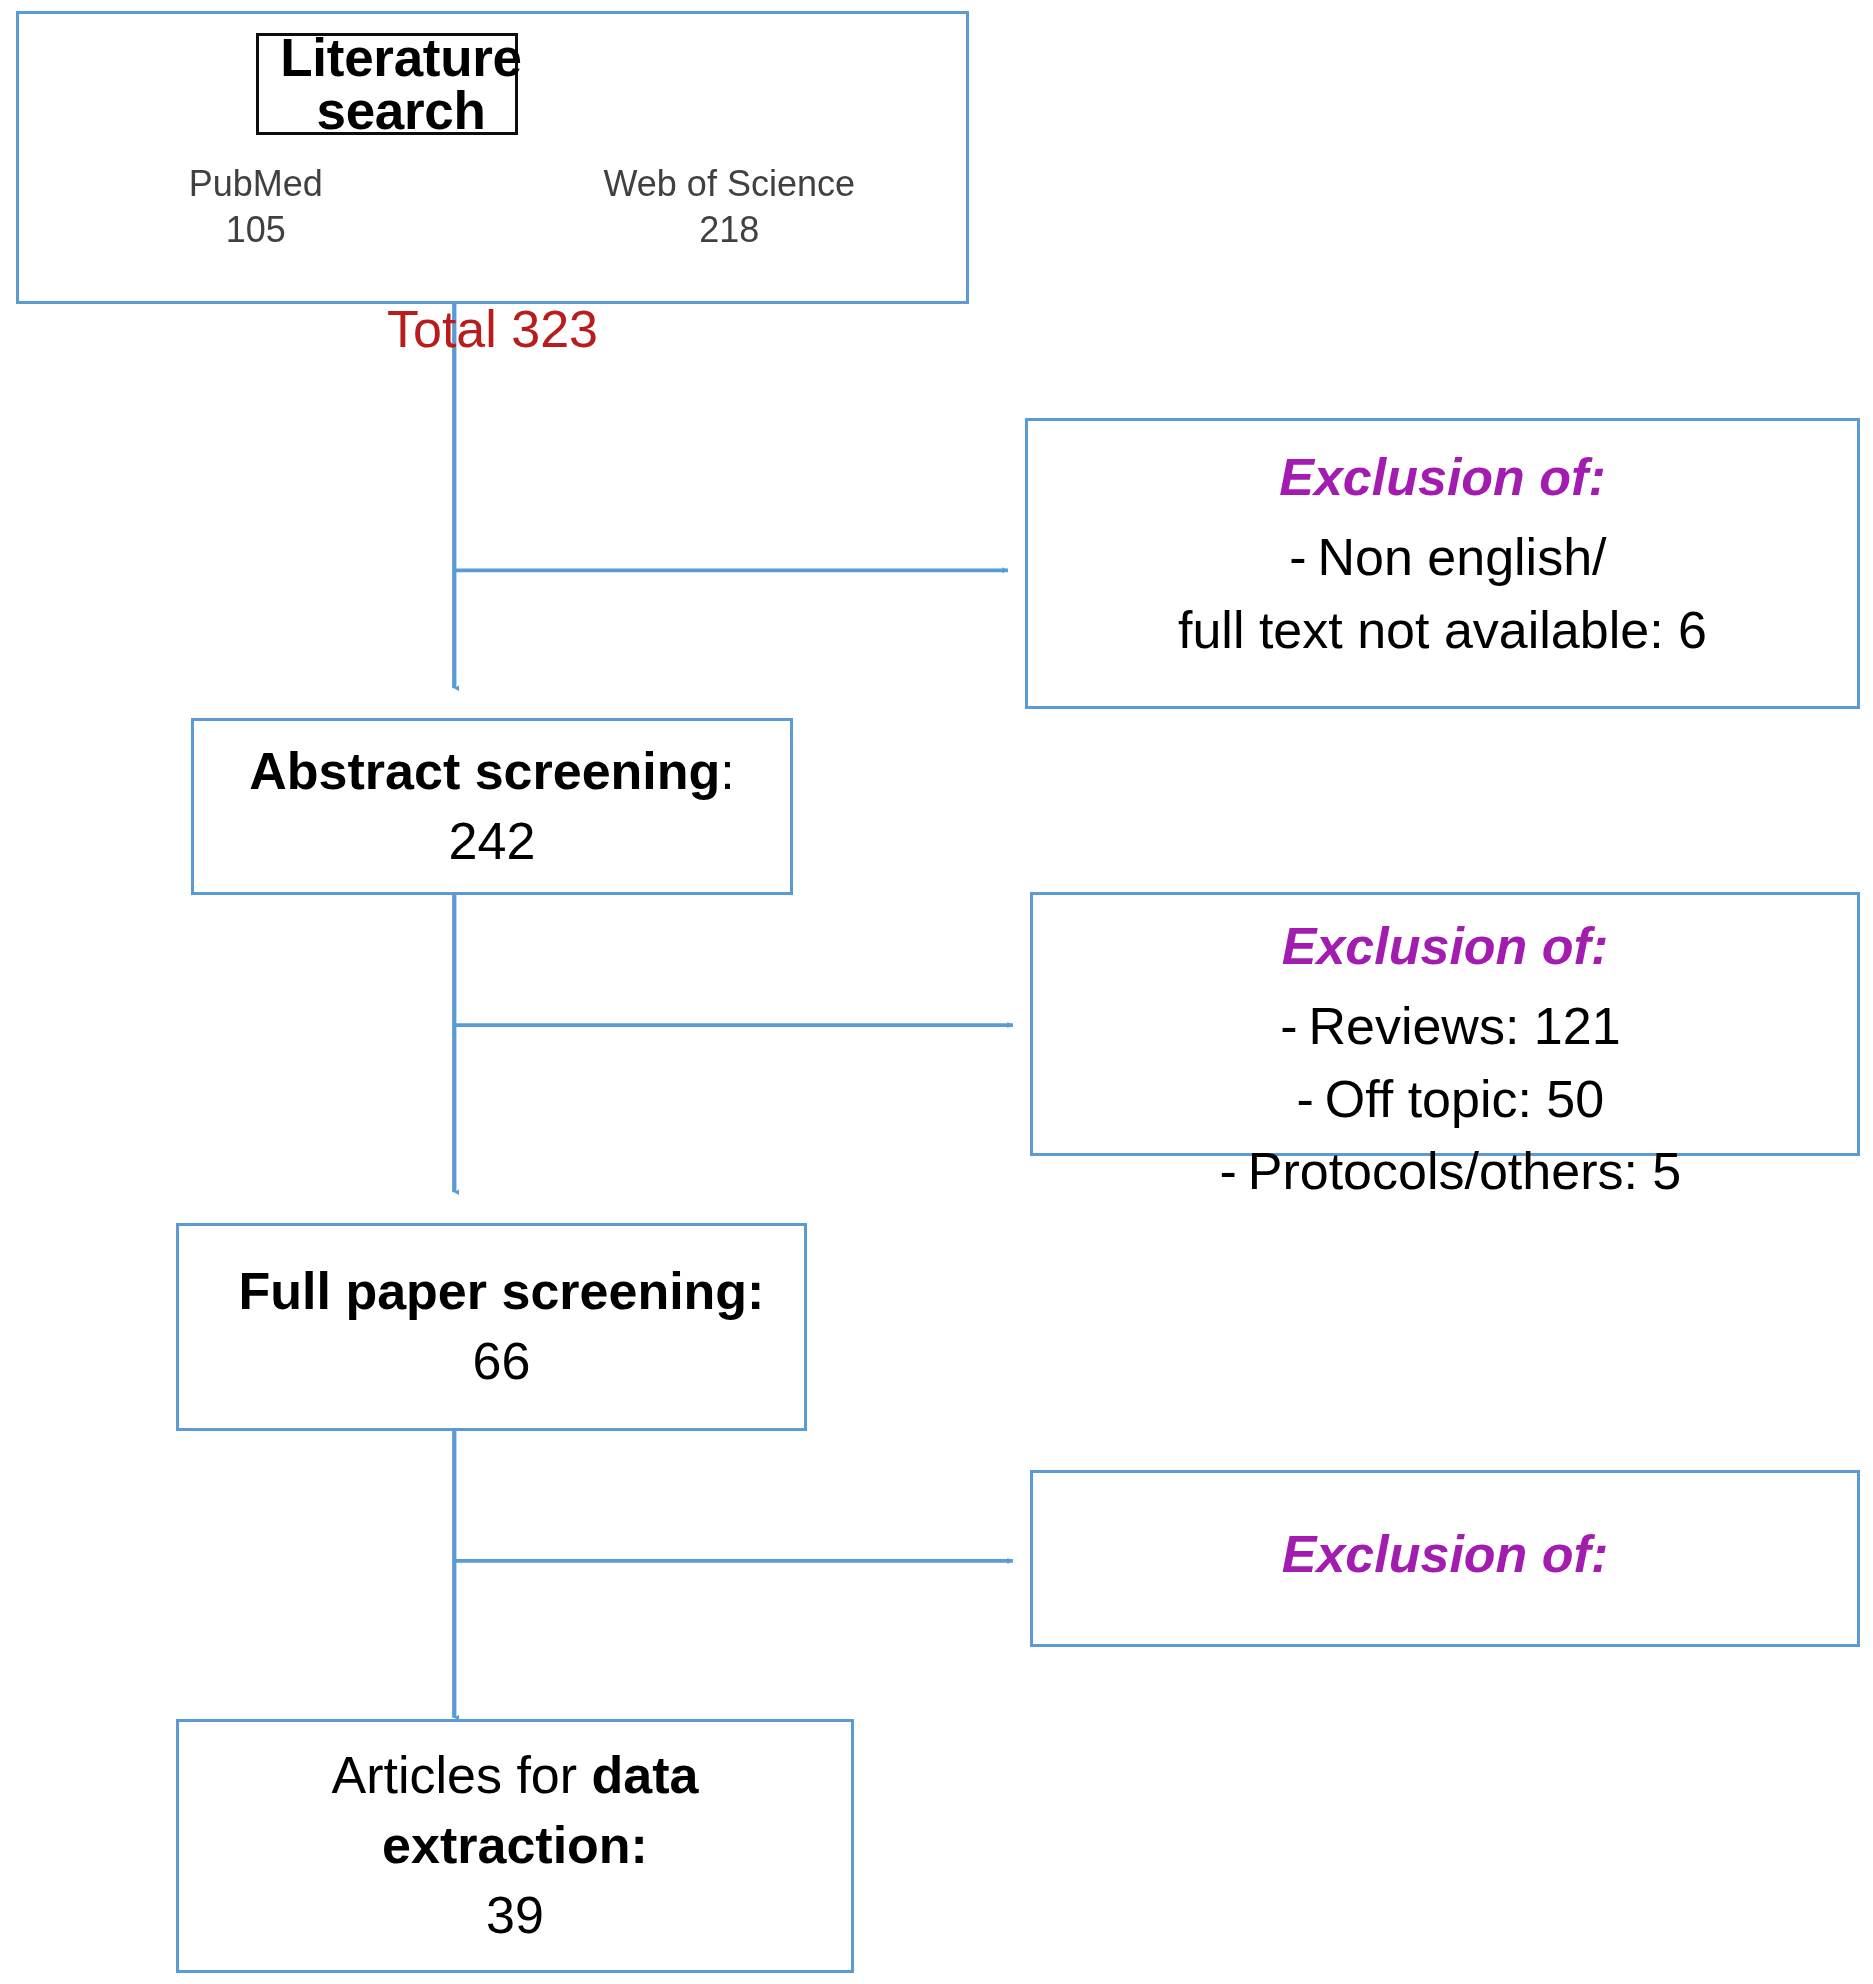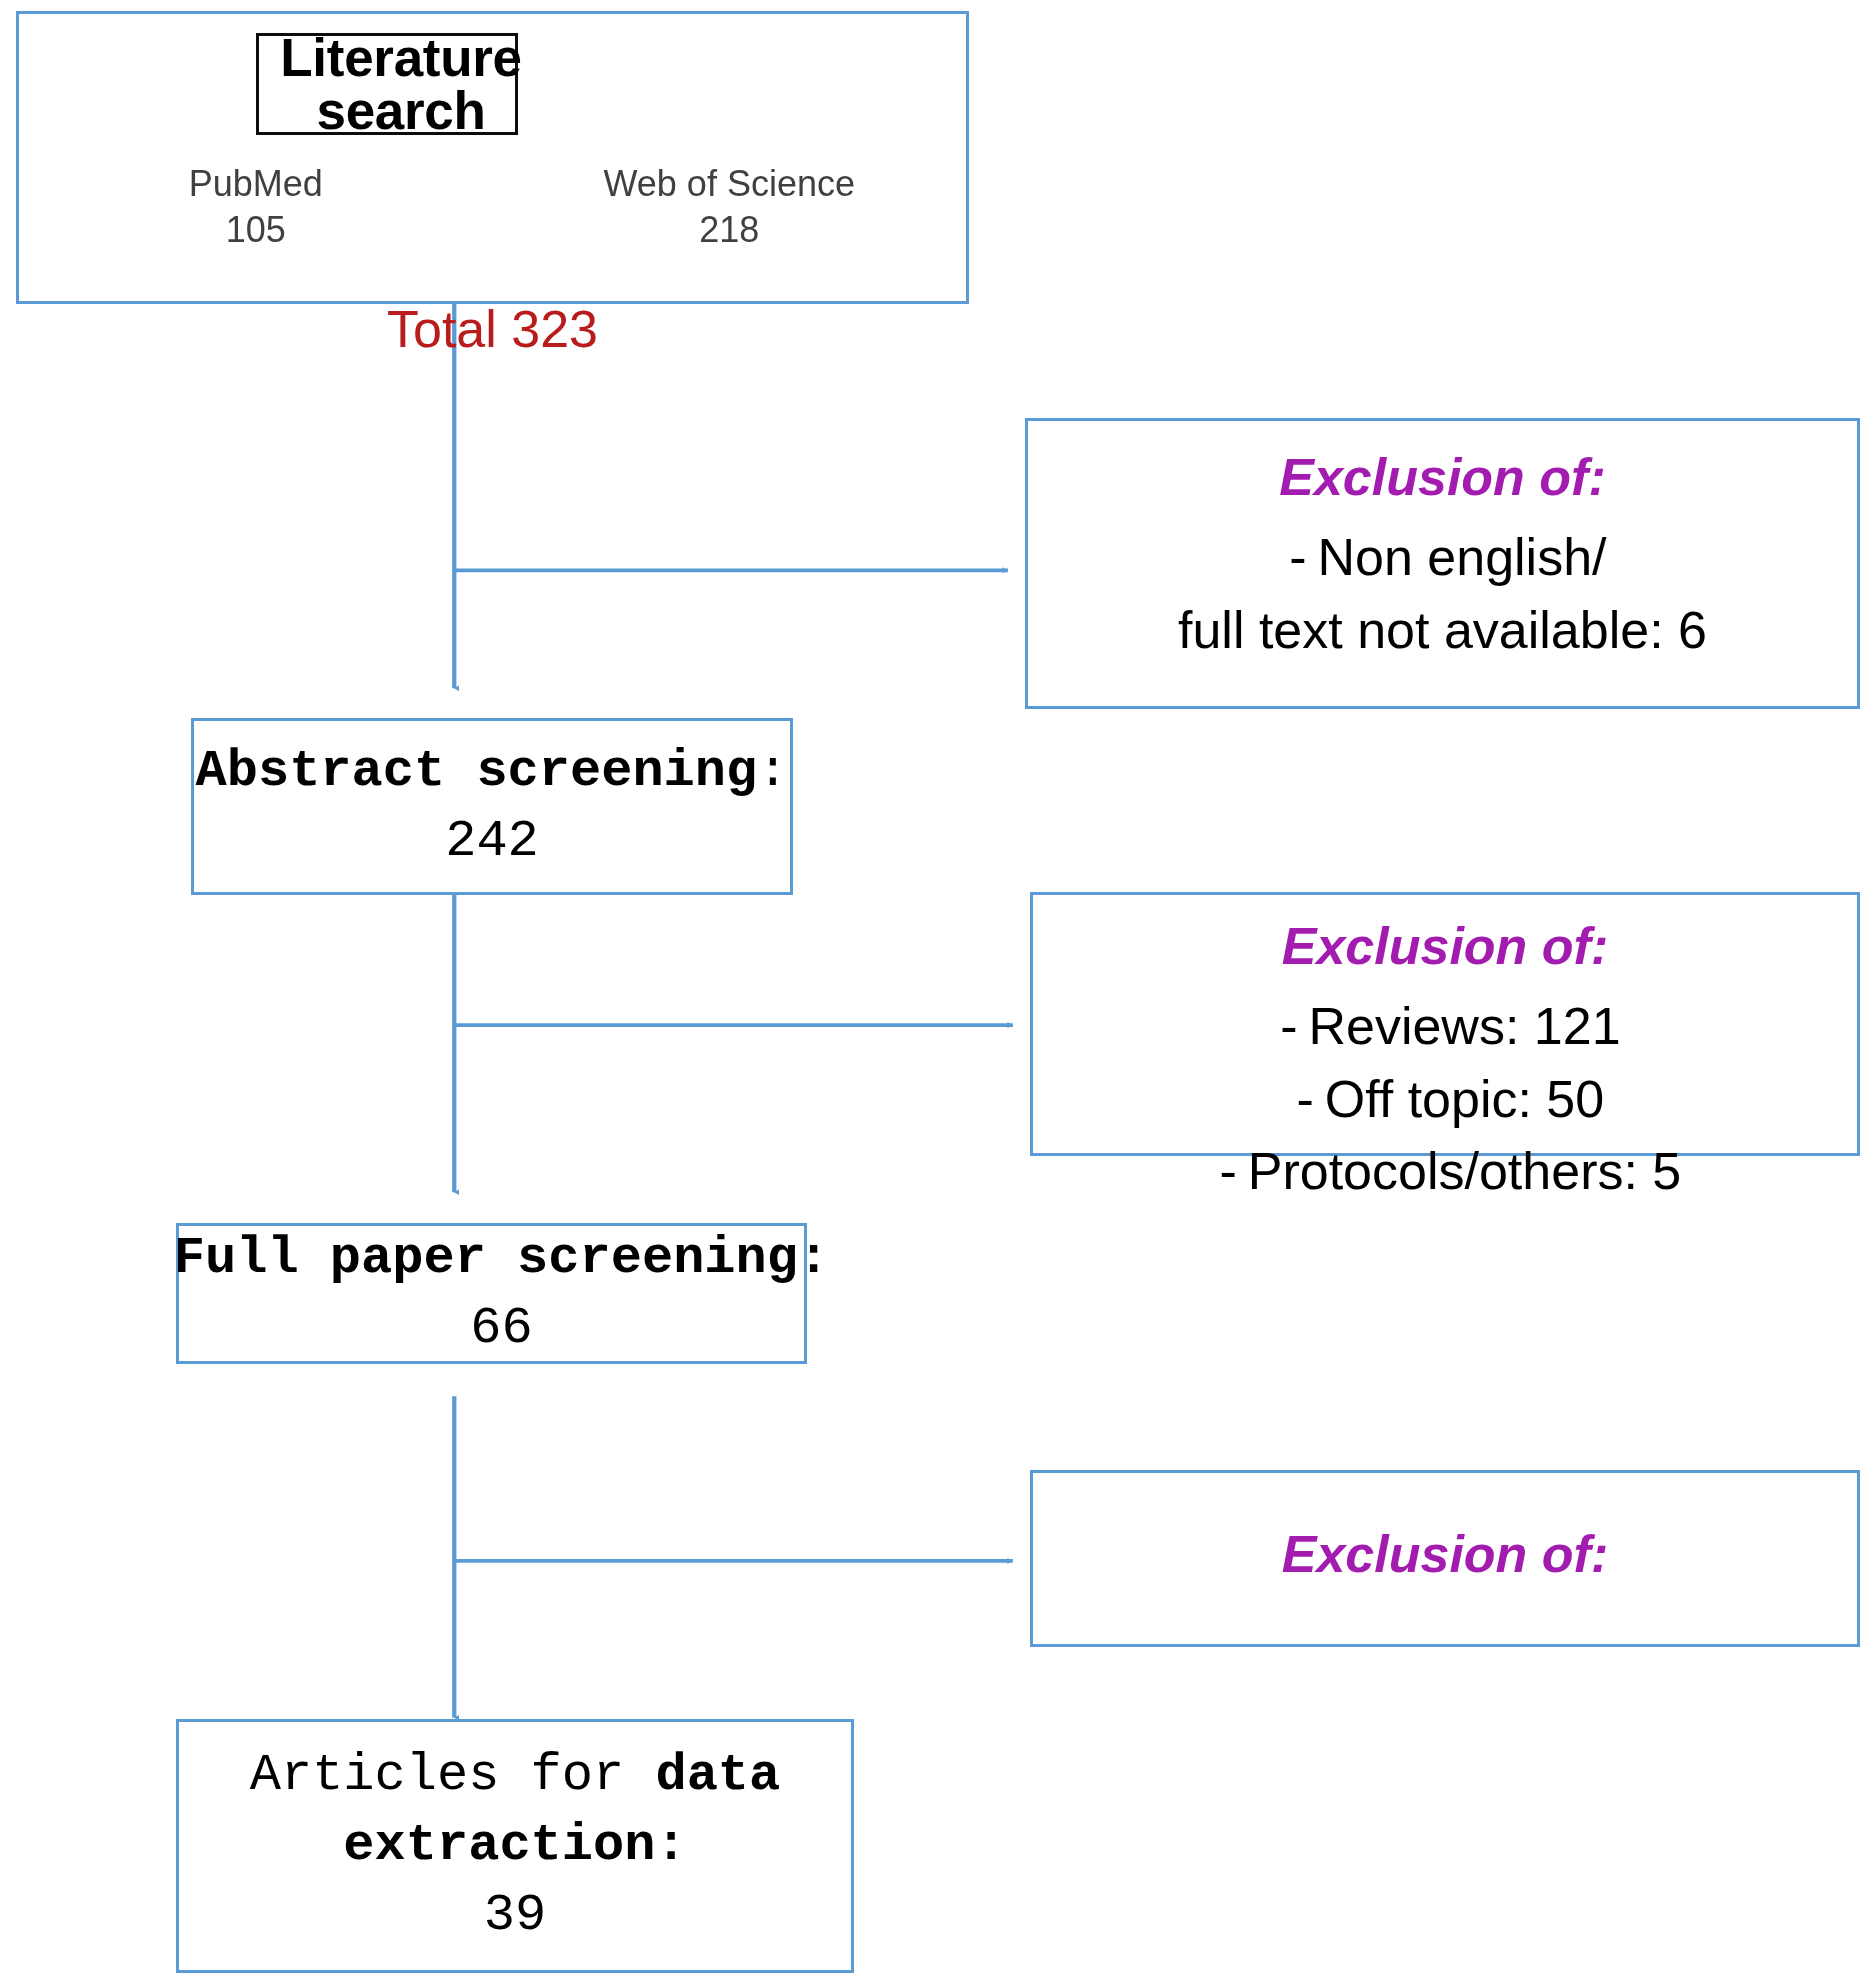--- a/index.html
+++ b/index.html
@@ -65,21 +65,20 @@
     width: 100%;
     font-size: 52px;
     line-height: 1.1;
     color: #b91c1c;
   }
   .box-line {
     font-size: 52px;
     line-height: 1.34;
     color: #000000;
     white-space: nowrap;
-    font-family: Liberation Mono, monospace;
   }
   .box-line.bold {
     font-weight: bold;
   }
   .excl-head {
     font-size: 52px;
     font-weight: bold;
     line-height: 1.35;
     color: #a21caf;
     margin-bottom: 8.6px;
@@ -172,21 +171,21 @@
       <span class="excl-dash">-</span><span>Reviews: 121</span>
     </div>
     <div class="excl-item">
       <span class="excl-dash">-</span><span>Off topic: 50</span>
     </div>
     <div class="excl-item">
       <span class="excl-dash">-</span><span>Protocols/others: 5</span>
     </div>
   </div>
 
-  <div class="flow-box" style="left:176px; top:1223px; width:631px; height:141px;padding-left:20px;">
+  <div class="flow-box" style="left:176px; top:1223px; width:631px; height:208px;padding-left:20px;">
     <div class="box-line bold">Full paper screening:</div>
     <div class="box-line">66</div>
   </div>
 
   <div class="flow-box" style="left:1030px; top:1470px; width:830px; height:177px;">
     <div class="excl-head">Exclusion of:</div>
   </div>
 
   <div class="flow-box" style="left:176px; top:1719px; width:678px; height:254px;">
     <div class="box-line">

